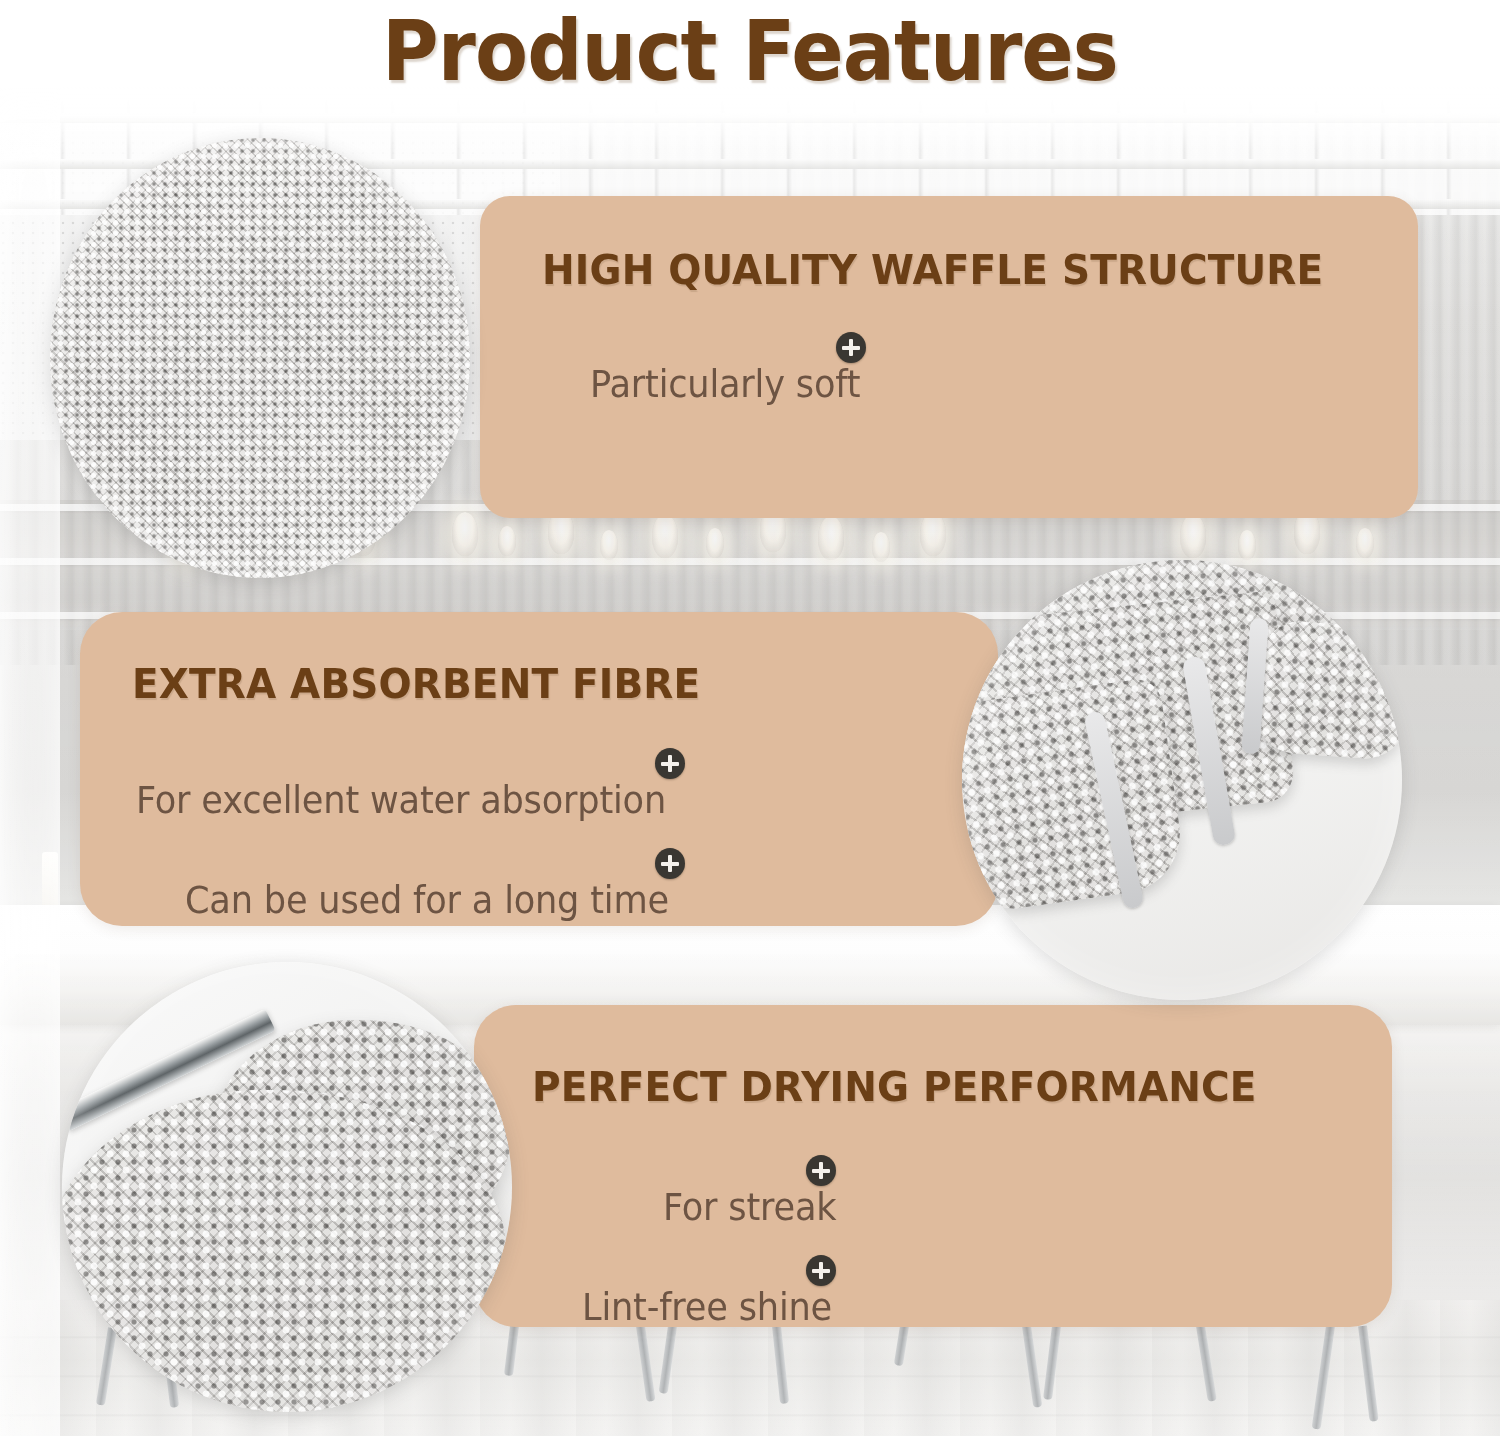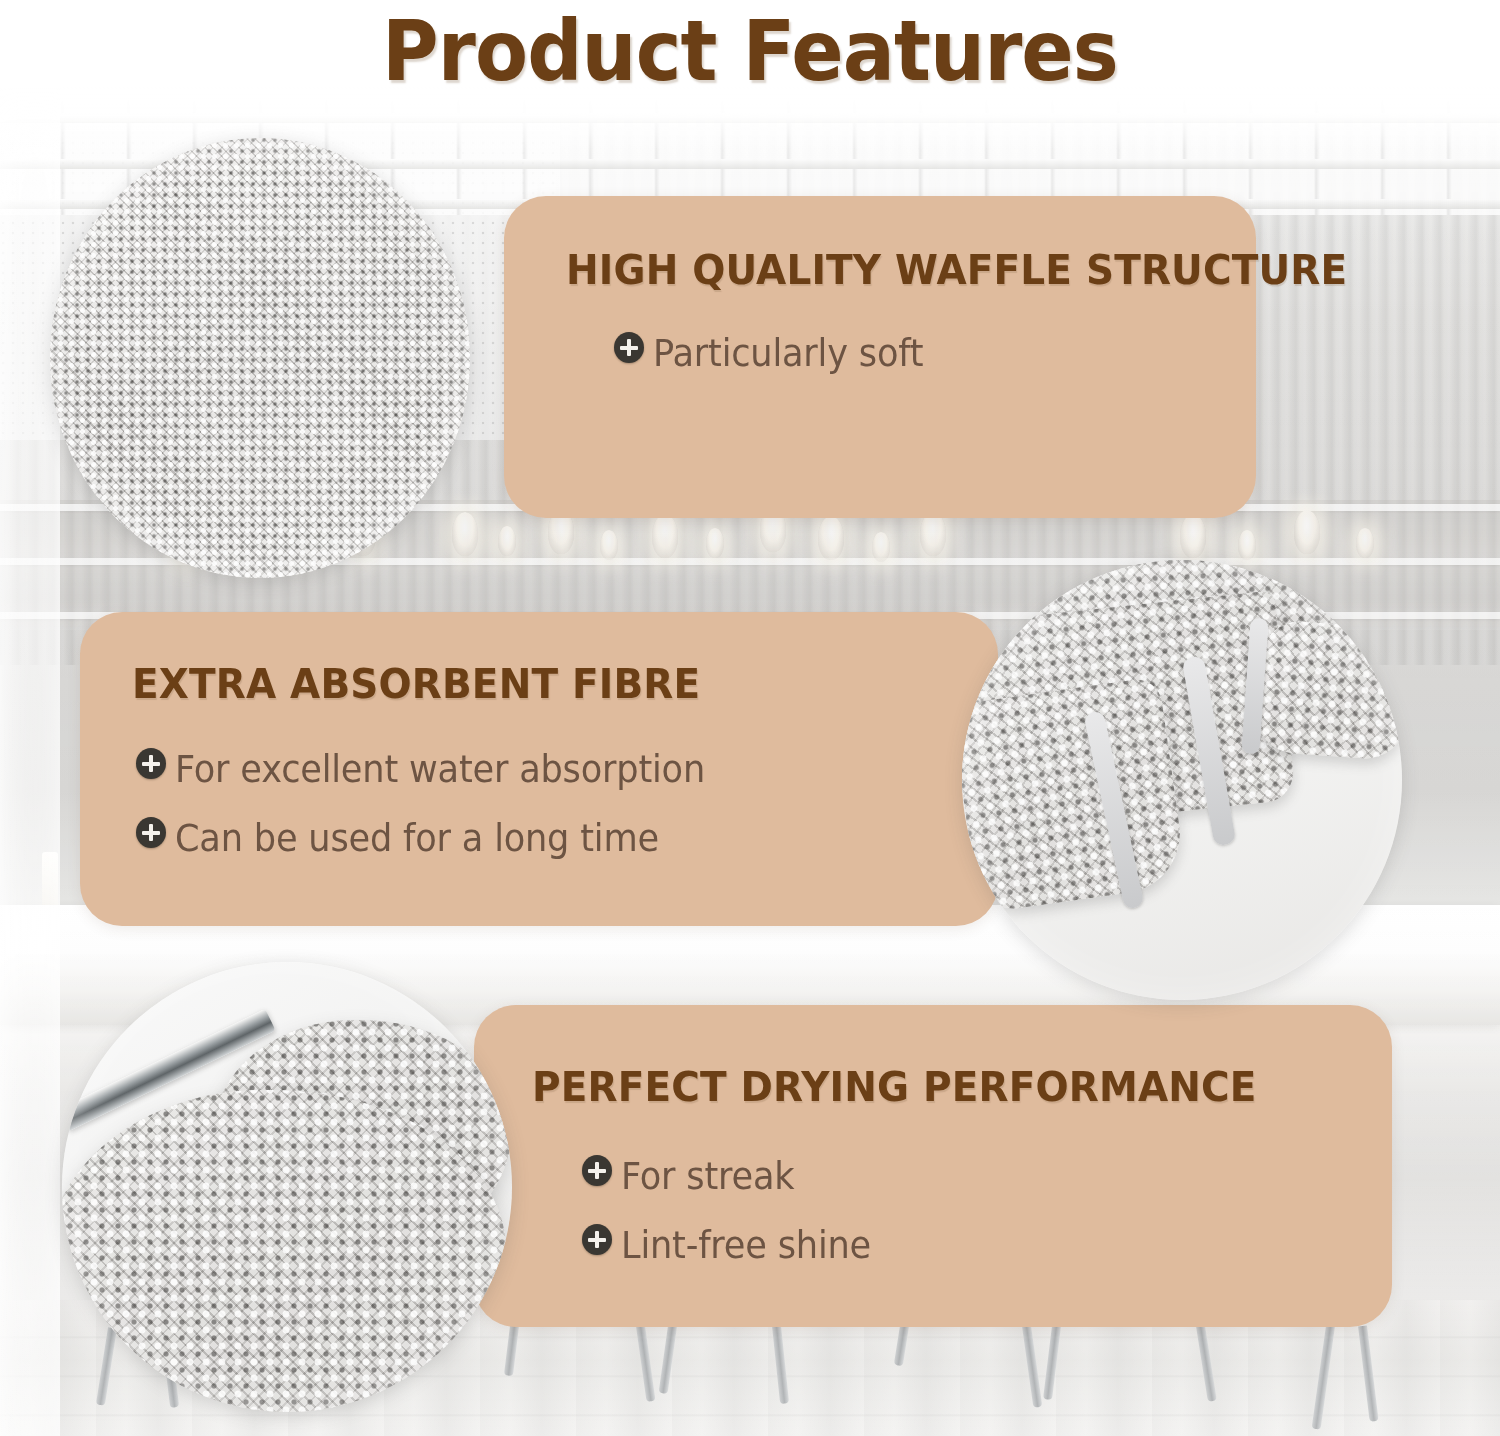--- a/index.html
+++ b/index.html
@@ -185,21 +185,21 @@
   }
 
   
   .card {
     position:absolute;
     background:#dfbb9d;
     border-radius:42px;
     z-index:20;
     box-shadow:0 3px 14px rgba(90,60,35,.10);
   }
-  .card-1 { left:504px; top:196px; width:752px; height:322px; }
+  .card-1 { left:480px; top:196px; width:938px; height:322px;border-radius:30px; }
   .card-2 { left:80px;  top:612px; width:918px; height:314px; }
   .card-3 { left:474px; top:1005px; width:918px; height:322px; }
 
   .card-head {
     position:absolute;
     font-family:"DejaVu Sans", sans-serif;
     font-weight:700;
     font-size:41px;
     letter-spacing:.2px;
     color:#6b3f16;
@@ -211,23 +211,24 @@
   .card-1 .card-head { left:62px; top:50px; }
   .card-2 .card-head { left:52px; top:48px; }
   .card-3 .card-head { left:58px; top:58px; }
 
   .bullets { position:absolute; }
   .card-1 .bullets { left:110px; top:136px; }
   .card-2 .bullets { left:56px;  top:136px; }
   .card-3 .bullets { left:108px; top:150px; }
 
   .bullet {
-    display:flex; align-items:flex-start;
+    display:flex; align-items:flex-end;
     margin-bottom:26px;
     white-space:nowrap;
+    flex-direction:column;
   }
   .bullet-icon {
     flex:0 0 auto;
     width:30px; height:31px;
     border-radius:50%;
     background:#3a3732;
     position:relative;
     margin-right:9px;
     box-shadow:0 1px 2px rgba(60,45,30,.35);
   }

